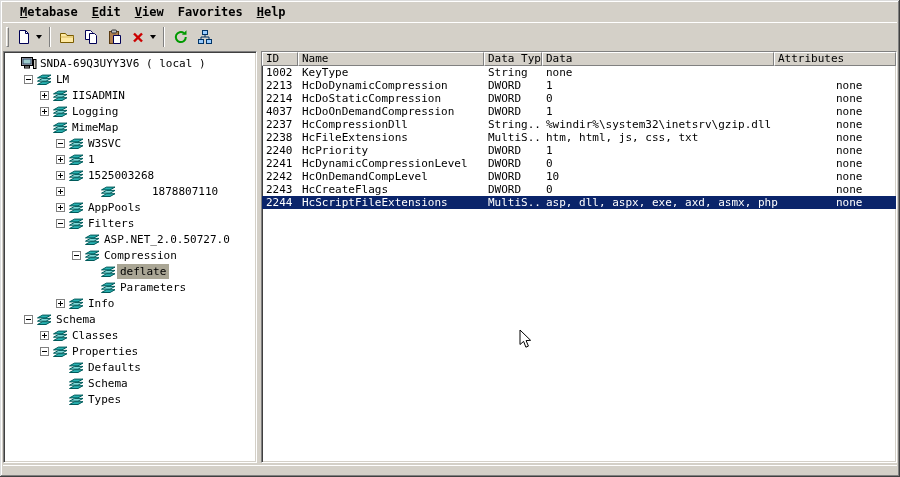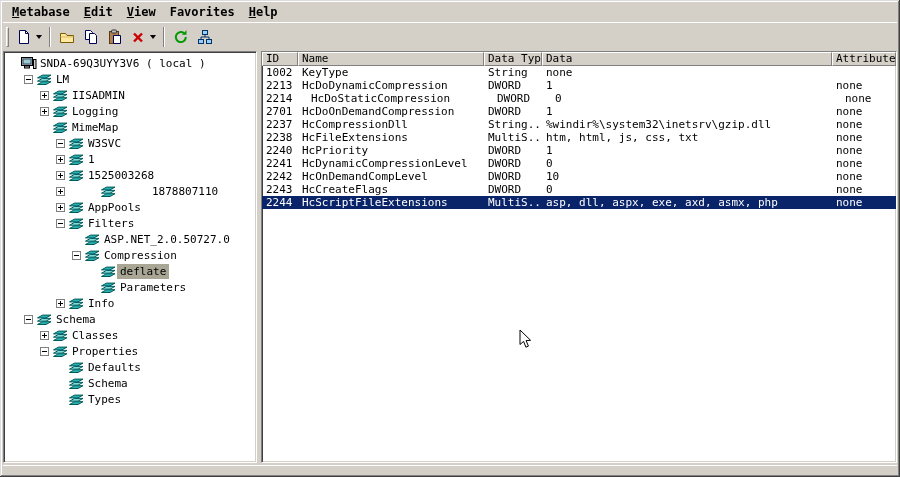--- a/index.html
+++ b/index.html
@@ -40,21 +40,21 @@
   .glyph-maximize { width: 8px; height: 7px; border: 1px solid #000; border-top-width: 2px; }
   .glyph-close { width: 8px; height: 8px; position: relative; }
   .glyph-close::before, .glyph-close::after {
     content: ""; position: absolute; left: -1px; top: 3px; width: 10px; height: 1.6px; background: #000;
   }
   .glyph-close::before { transform: rotate(45deg); }
   .glyph-close::after { transform: rotate(-45deg); }
   
   .menubar {
     height: 19px; flex: none; display: flex; align-items: center;
-    font-size: 12px; font-weight: bold; padding-left: 2px;
+    font-size: 12px; font-weight: bold; padding-left: 10px;
   }
   .menu-item { padding: 2px 7px 3px 7px; white-space: nowrap; }
   
   .toolbar {
     height: 28px; flex: none; display: flex; align-items: center;
     border-top: 1px solid #fff; padding: 1px 2px;
   }
   .tool-grip { width: 3px; height: 20px; border: 1px solid; border-color: #fff #808080 #808080 #fff; margin: 0 4px 0 1px; flex: none; }
   .tool-btn { min-width: 24px; height: 24px; padding: 0 3px; display: flex; align-items: center; justify-content: center; flex: none; }
   .tool-sep { width: 2px; height: 20px; border-left: 1px solid #808080; border-right: 1px solid #fff; margin: 0 4px; flex: none; }
@@ -467,46 +467,46 @@
           </span>
           <span class="tree-label">Types</span>
         </div>
       </div>
     <div class="splitter"></div>
     <div class="list-panel sunken">
       <div class="list-header">
           <div class="hcell" style="width: 36px;">ID</div>
           <div class="hcell" style="width: 186px;">Name</div>
           <div class="hcell" style="width: 58px;">Data Type</div>
-          <div class="hcell" style="width: 290px;">Data</div>
+          <div class="hcell" style="width: 232px;">Data</div>
           <div class="hcell" style="width: 70px;">Attributes</div>
         </div>
       <div class="list-body">
           <div class="lrow">
             <div class="lcell" style="width: 36px;">1002</div>
             <div class="lcell" style="width: 186px;">KeyType</div>
             <div class="lcell" style="width: 58px;">String</div>
             <div class="lcell" style="width: 70px;">none</div>
           </div>
           <div class="lrow">
             <div class="lcell" style="width: 36px;">2213</div>
             <div class="lcell" style="width: 186px;">HcDoDynamicCompression</div>
             <div class="lcell" style="width: 58px;">DWORD</div>
             <div class="lcell" style="width: 290px;">1</div>
             <div class="lcell" style="width: 70px;">none</div>
           </div>
           <div class="lrow">
             <div class="lcell" style="width: 36px;">2214</div>
-            <div class="lcell" style="width: 186px; margin-left: 9px;">HcDoStaticCompression</div>
+            <div class="lcell" style="width: 186px;">HcDoStaticCompression</div>
             <div class="lcell" style="width: 58px;">DWORD</div>
             <div class="lcell" style="width: 290px;">0</div>
             <div class="lcell" style="width: 70px;">none</div>
           </div>
           <div class="lrow">
-            <div class="lcell" style="width: 36px;">2701</div>
+            <div class="lcell" style="width: 36px;">4037</div>
             <div class="lcell" style="width: 186px;">HcDoOnDemandCompression</div>
             <div class="lcell" style="width: 58px;">DWORD</div>
             <div class="lcell" style="width: 290px;">1</div>
             <div class="lcell" style="width: 70px;">none</div>
           </div>
           <div class="lrow">
             <div class="lcell" style="width: 36px;">2237</div>
             <div class="lcell" style="width: 186px;">HcCompressionDll</div>
             <div class="lcell" style="width: 58px;">String...</div>
             <div class="lcell" style="width: 290px;">%windir%\system32\inetsrv\gzip.dll</div>

